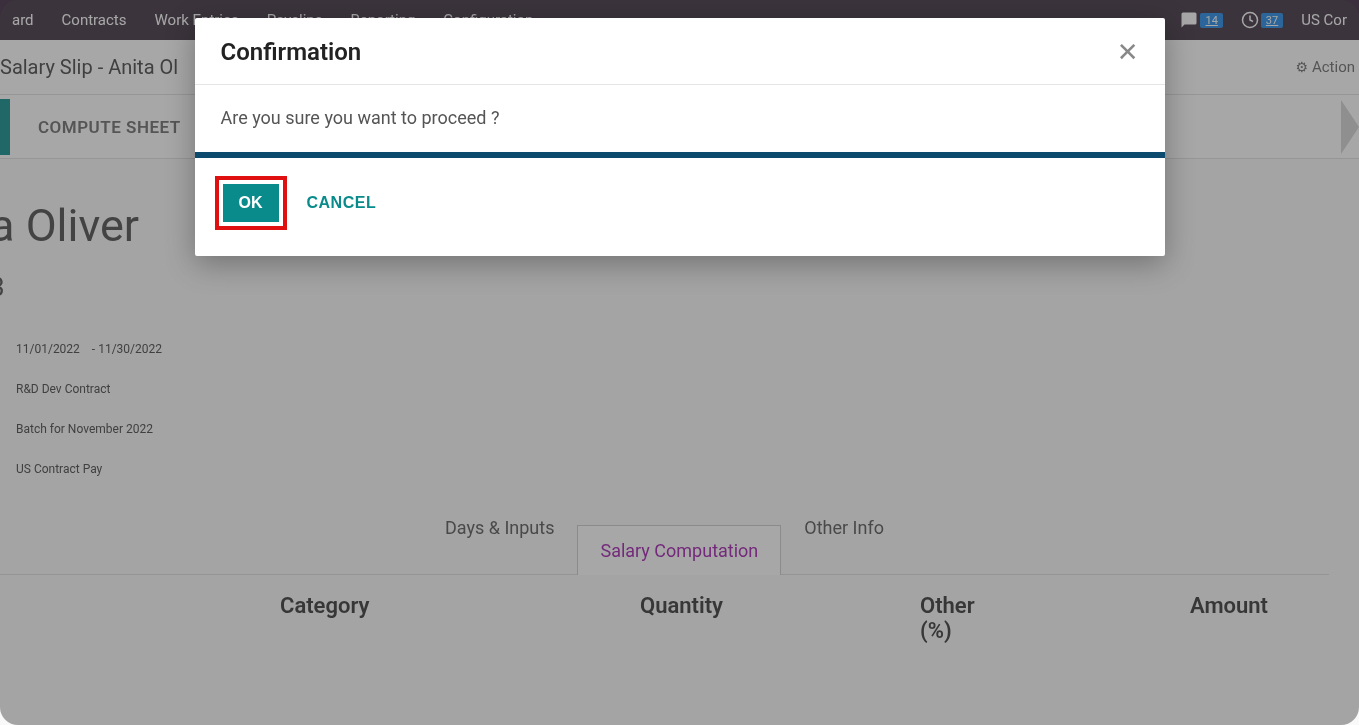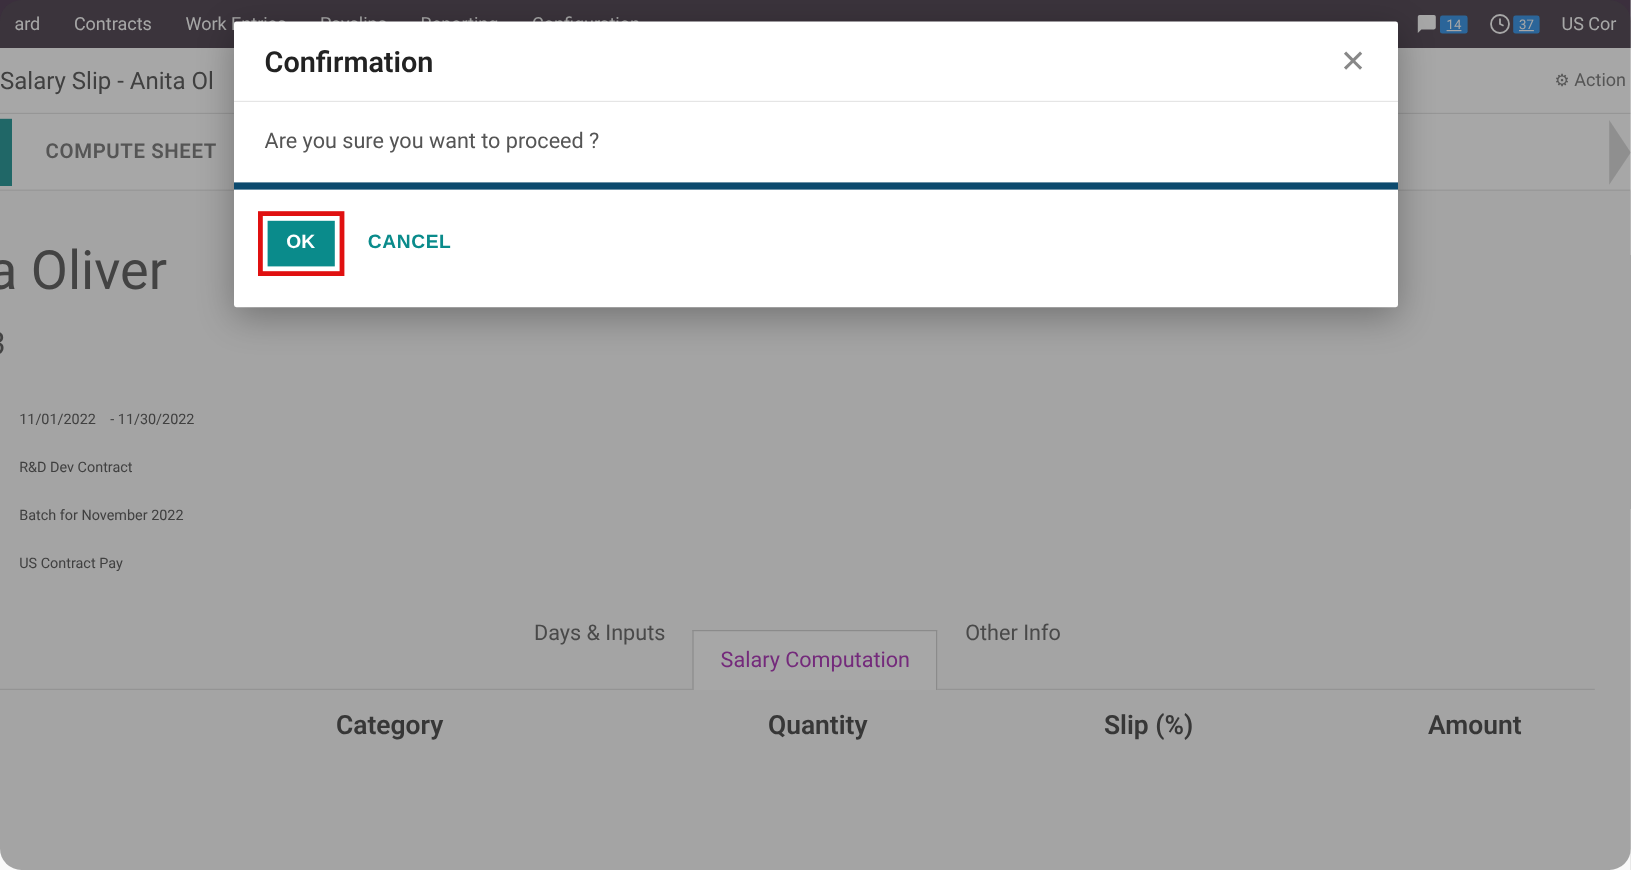--- a/index.html
+++ b/index.html
@@ -307,21 +307,21 @@
 
   <div class="tab-strip">
     <div class="tab">Days &amp; Inputs</div>
     <div class="tab active">Salary Computation</div>
     <div class="tab">Other Info</div>
   </div>
 
   <div class="table-head">
     <div class="col-cat">Category</div>
     <div class="col-qty">Quantity</div>
-    <div class="col-rate">Slip (%)</div>
+    <div class="col-rate">Other (%)</div>
     <div class="col-amt">Amount</div>
   </div>
 </div>
 
 <div class="overlay">
   <div class="modal">
     <div class="modal-head">
       <div class="modal-title">Confirmation</div>
       <div class="close-x">✕</div>
     </div>

